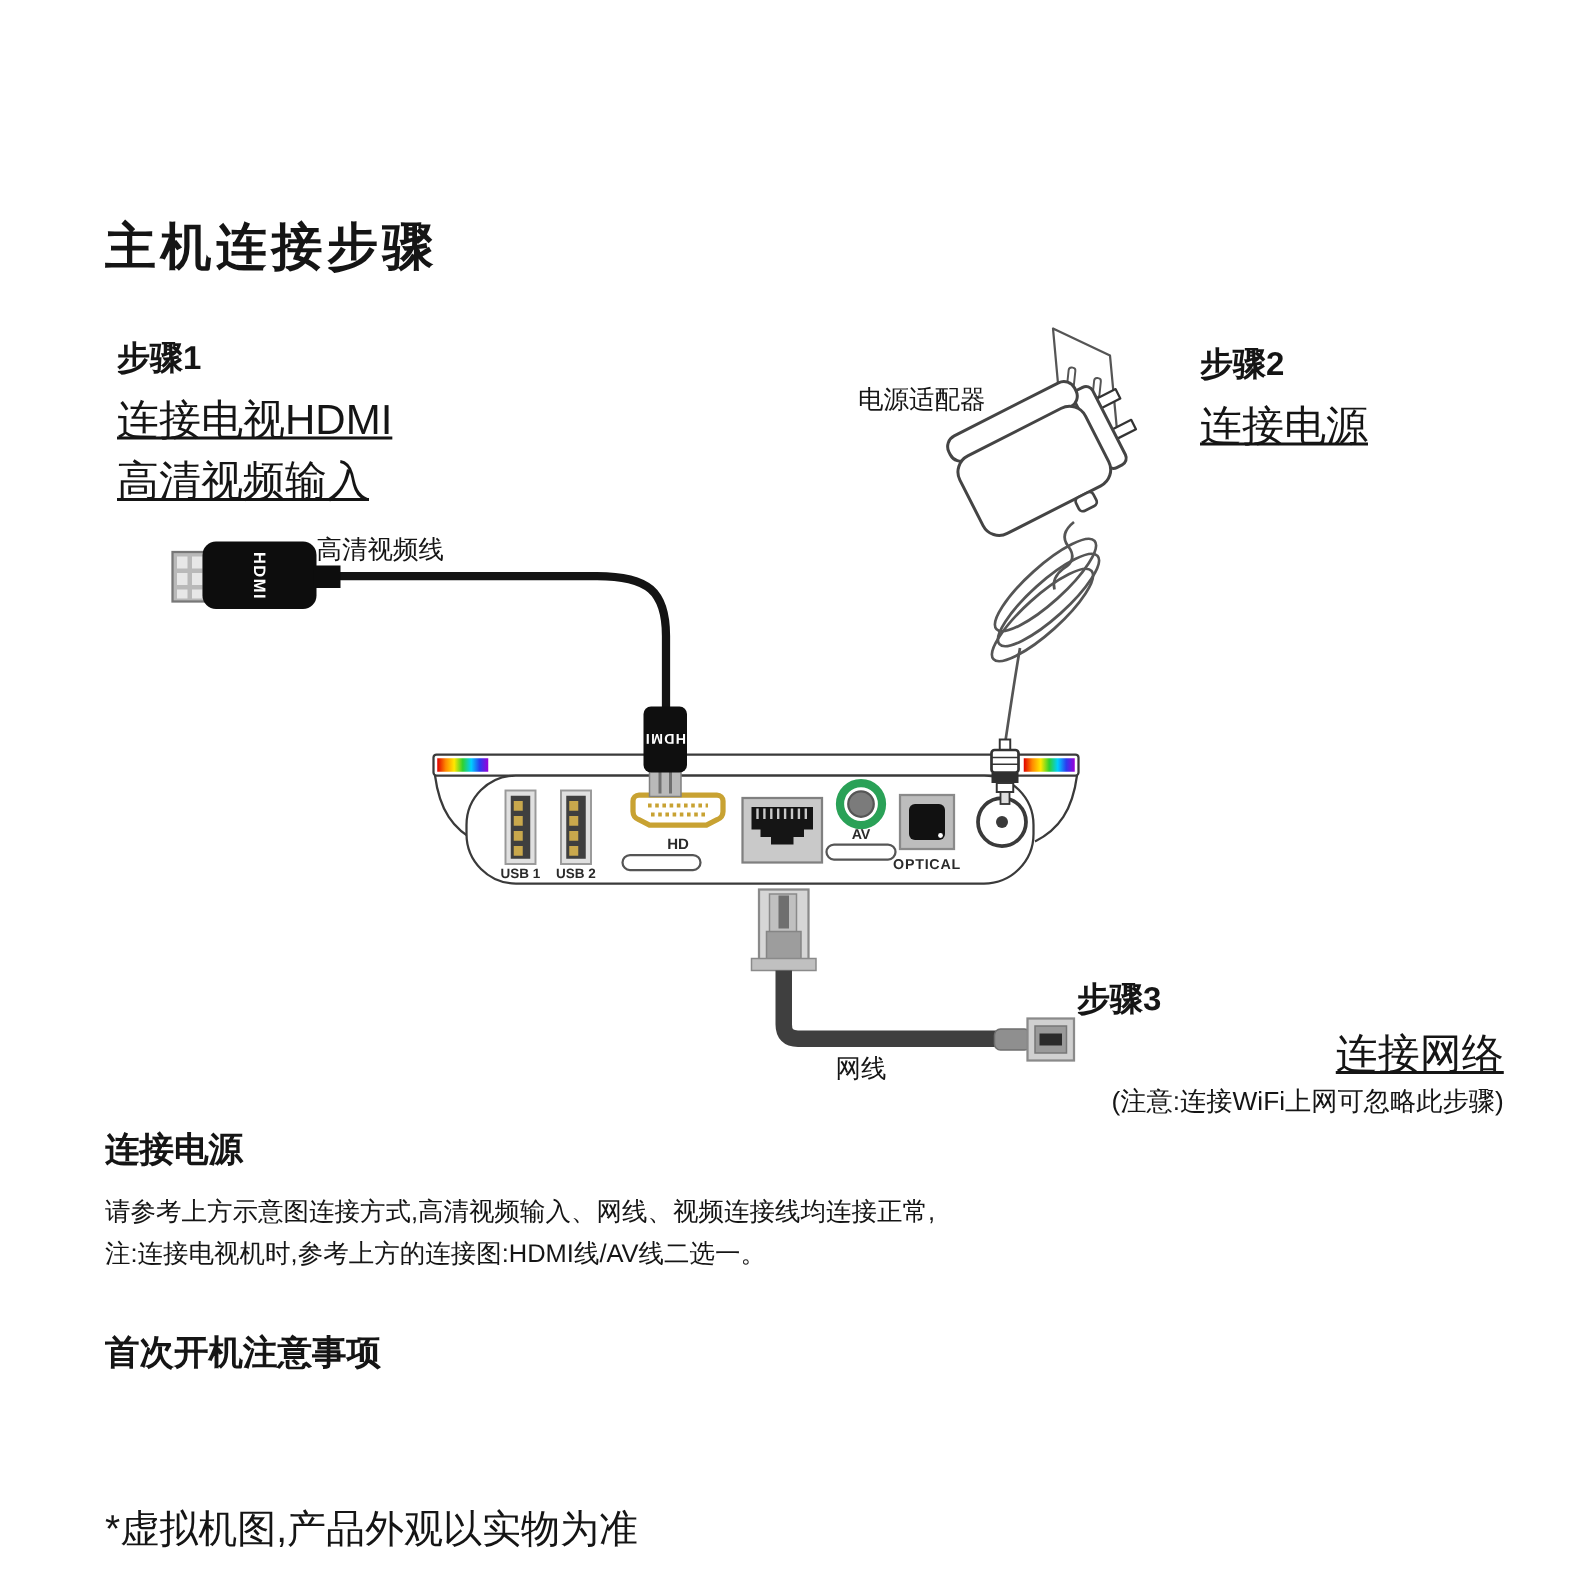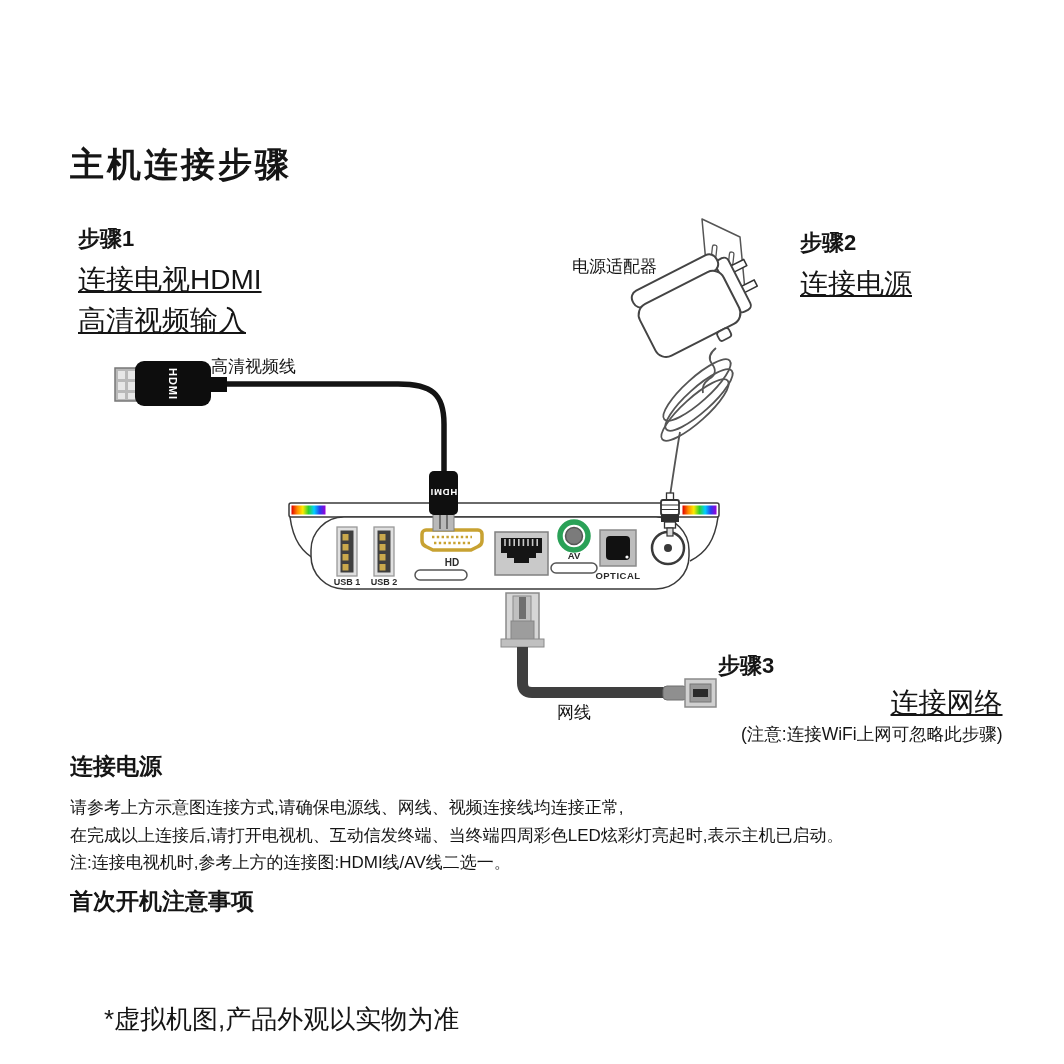--- a/index.html
+++ b/index.html
@@ -12,21 +12,21 @@
   .step-line{font-size:28px;line-height:41px;text-decoration:underline;}
   .step1{left:78px;top:203px;}
   .step2{left:800px;top:207px;}
   .step3{left:718px;top:630px;}
   .step-note{font-size:17.5px;line-height:24px;margin-top:2px;margin-left:23px;}
   .sec-heading{font-size:23px;font-weight:bold;}
   .install{left:70px;top:751px;}
   .body-lines{margin-top:12px;font-size:17px;line-height:27.5px;}
   .firstboot{left:70px;top:886px;}
   .body-one{margin-top:14px;font-size:17px;line-height:24px;}
-  .footnote{left:70px;top:1002px;font-size:26px;margin-left:34px;}
+  .footnote{left:70px;top:1002px;font-size:26px;}
   svg text{font-family:"Liberation Sans","DejaVu Sans",sans-serif;}
   .diagram{left:0;top:0;pointer-events:none;}
 </style>
 </head>
 <body>
 
 <div class="page">
 
   <svg class="abs diagram" width="1064" height="1064" viewBox="0 0 1064 1064">
     <defs>
@@ -209,22 +209,21 @@
 
   <div class="abs step step3">
     <div class="step-label">步骤3</div>
     <div class="step-line" style="line-height:34px;text-align:right;">连接网络</div>
     <div class="step-note">(注意:连接WiFi上网可忽略此步骤)</div>
   </div>
 
   <div class="abs install">
     <div class="sec-heading">连接电源</div>
     <div class="body-lines">
-      <div>请参考上方示意图连接方式,请确保电源线、网线、视频连接线均连接正常,</div>
-      <div>在完成以上连接后,请打开电视机、互动信发终端、当终端四周彩色LED炫彩灯亮起时,表示主机已启动。</div>
+      <div>请参考上方示意图连接方式,高清视频输入、网线、视频连接线均连接正常,</div>
       <div>注:连接电视机时,参考上方的连接图:HDMI线/AV线二选一。</div>
     </div>
   </div>
 
   <div class="abs firstboot">
     <div class="sec-heading">首次开机注意事项</div>
   </div>
 
   <div class="abs footnote">*虚拟机图,产品外观以实物为准</div>
 </div>

